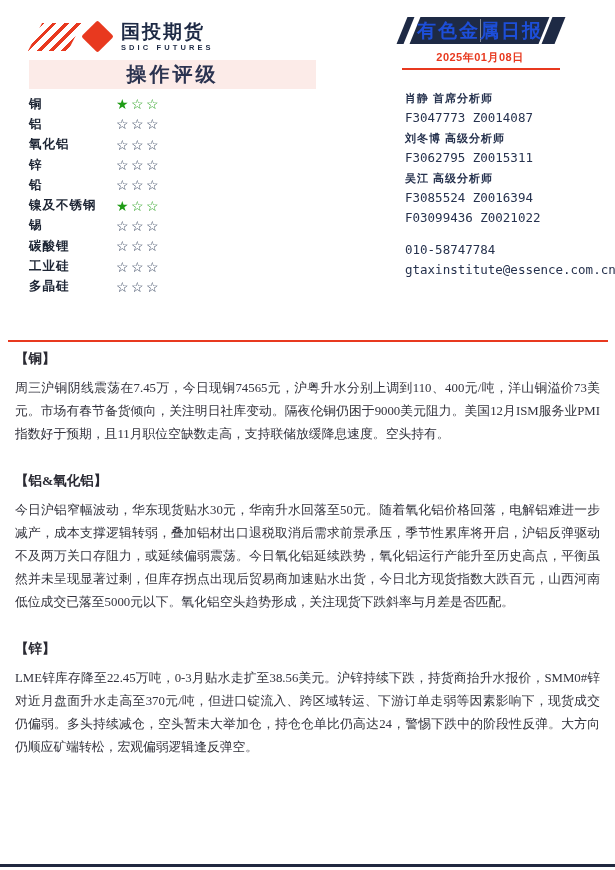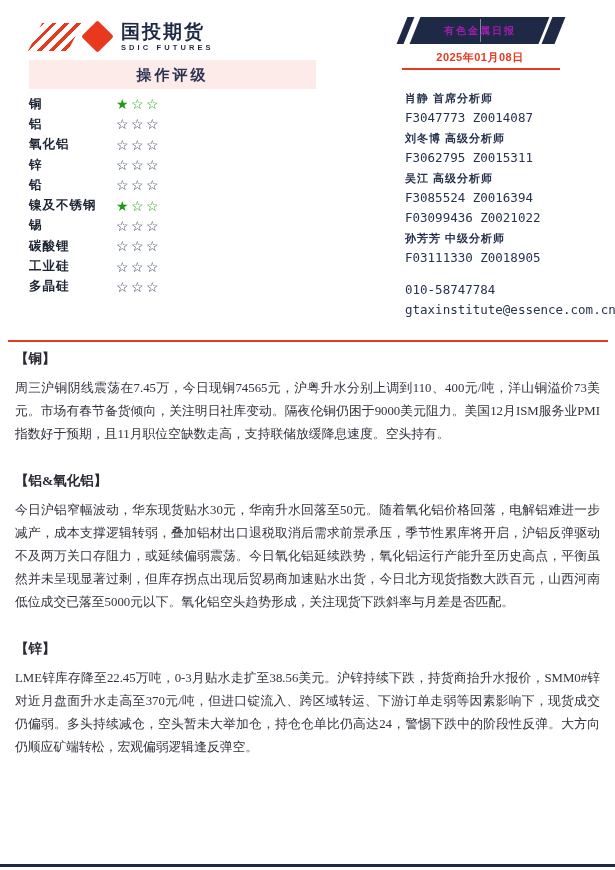--- a/index.html
+++ b/index.html
@@ -25,28 +25,28 @@
   .logo-text .cn{font-size:19px;font-weight:bold;color:var(--navy);letter-spacing:2px;line-height:1.05;}
   .logo-text .en{font-size:7.5px;font-weight:bold;color:var(--navy);letter-spacing:3.1px;margin-top:2px;}
 
   
   .report-banner{position:absolute;left:398px;top:17px;width:164px;height:27px;}
   .banner-stripe{position:absolute;left:4px;top:0;bottom:0;width:7px;background:var(--navy);transform:skewX(-22deg);}
   .banner-main{position:absolute;left:17px;right:2px;top:0;bottom:0;background:var(--navy);transform:skewX(-22deg);}
   .banner-cut{position:absolute;right:13px;top:0;bottom:0;width:3px;background:#fff;}
   .banner-mid{position:absolute;left:50%;top:2px;bottom:2px;width:1px;background:rgba(255,255,255,.45);}
   .banner-title{position:absolute;inset:0;display:flex;align-items:center;justify-content:center;
-    color:#a21caf;font-weight:bold;font-size:10px;letter-spacing:2px;}
+    color:#1d4ed8;font-weight:bold;font-size:19px;letter-spacing:2px;}
   .report-date{position:absolute;left:398px;top:50px;width:164px;text-align:center;
     color:var(--red);font-weight:bold;font-size:11px;letter-spacing:.5px;}
   .date-rule{position:absolute;left:402px;top:68px;width:158px;height:2px;background:var(--red);}
 
   
   .ratings-header{position:absolute;left:29px;top:60px;width:287px;height:29px;background:var(--pink);
-    color:#2b3350;font-weight:bold;font-size:15px;text-align:center;line-height:29px;letter-spacing:3px;}
+    color:#2b3350;font-weight:bold;font-size:20px;text-align:center;line-height:29px;letter-spacing:3px;}
   .ratings-list{position:absolute;left:29px;top:94px;width:287px;}
   .rating-row{display:flex;align-items:center;height:20.3px;}
   .r-label{width:87px;font-weight:bold;font-size:12.5px;color:#1d2534;letter-spacing:1px;white-space:nowrap;}
   .r-stars{font-size:14px;letter-spacing:2.5px;line-height:1;}
   .r-stars.green{color:var(--green);}
   .r-stars.navy{color:var(--star-navy);}
 
   
   .analysts{position:absolute;left:405px;top:88px;width:206px;}
   .a-name{font-size:11px;font-weight:bold;color:#26324e;height:20px;line-height:20px;letter-spacing:1px;}
@@ -164,24 +164,20 @@
 
   <div class="analyst">
     <div class="a-name">吴江 高级分析师</div>
     <div class="a-codes">F3085524 Z0016394</div>
   </div>
 
   <div class="analyst">
     <div class="a-codes">F03099436 Z0021022</div>
   </div>
 
-  <div class="analyst">
-    <div class="a-name">孙芳芳 中级分析师</div>
-    <div class="a-codes">F03111330 Z0018905</div>
-  </div>
 </div>
     <div class="contact">
       <div>010-58747784</div>
       <div>gtaxinstitute@essence.com.cn</div>
     </div>
   </div>
 
   <div class="divider-red"></div>
 
   <div class="sections" id="sections">

